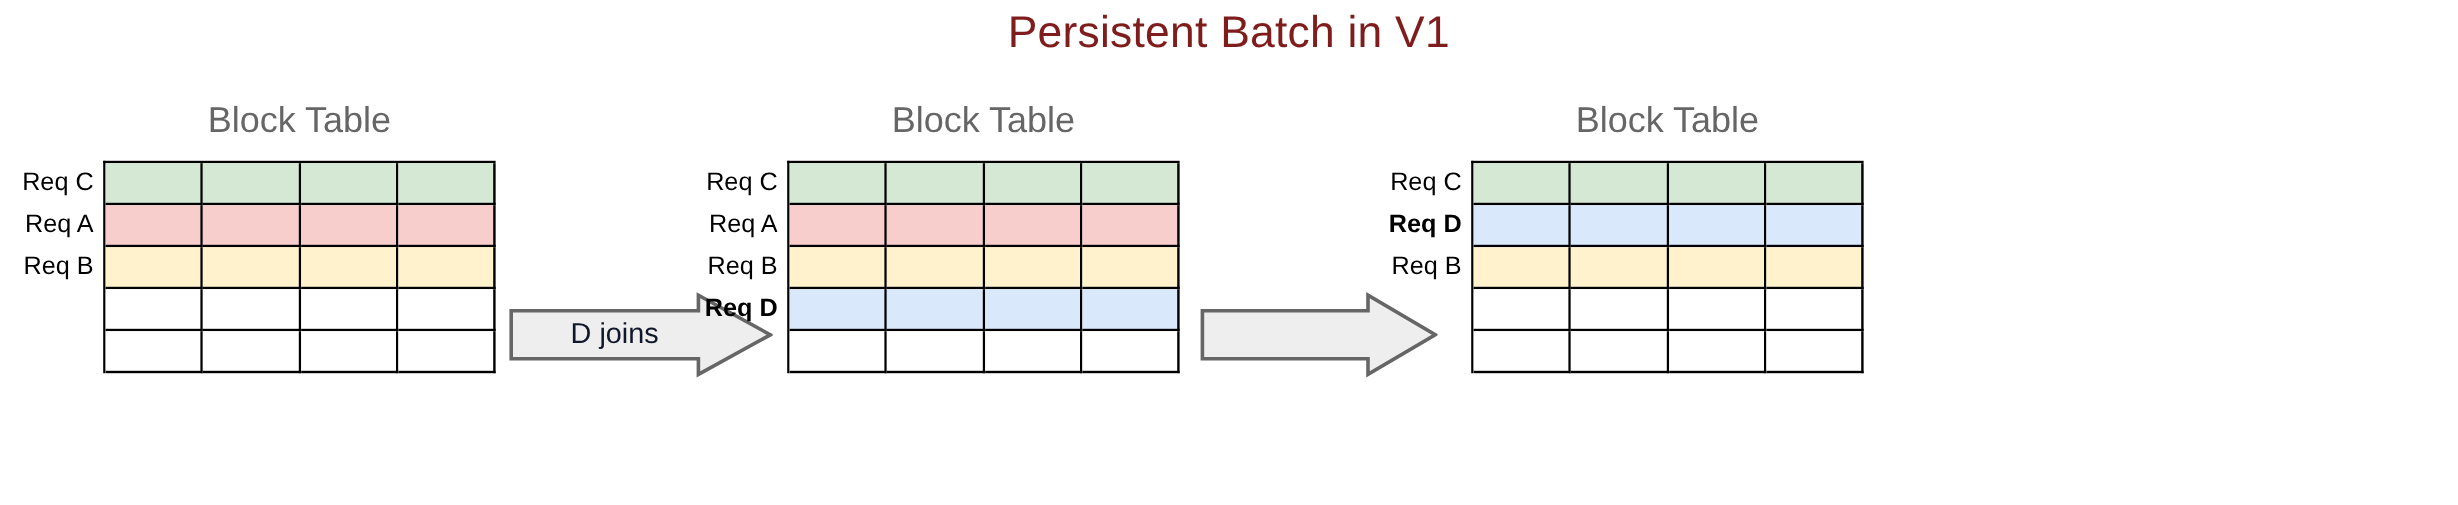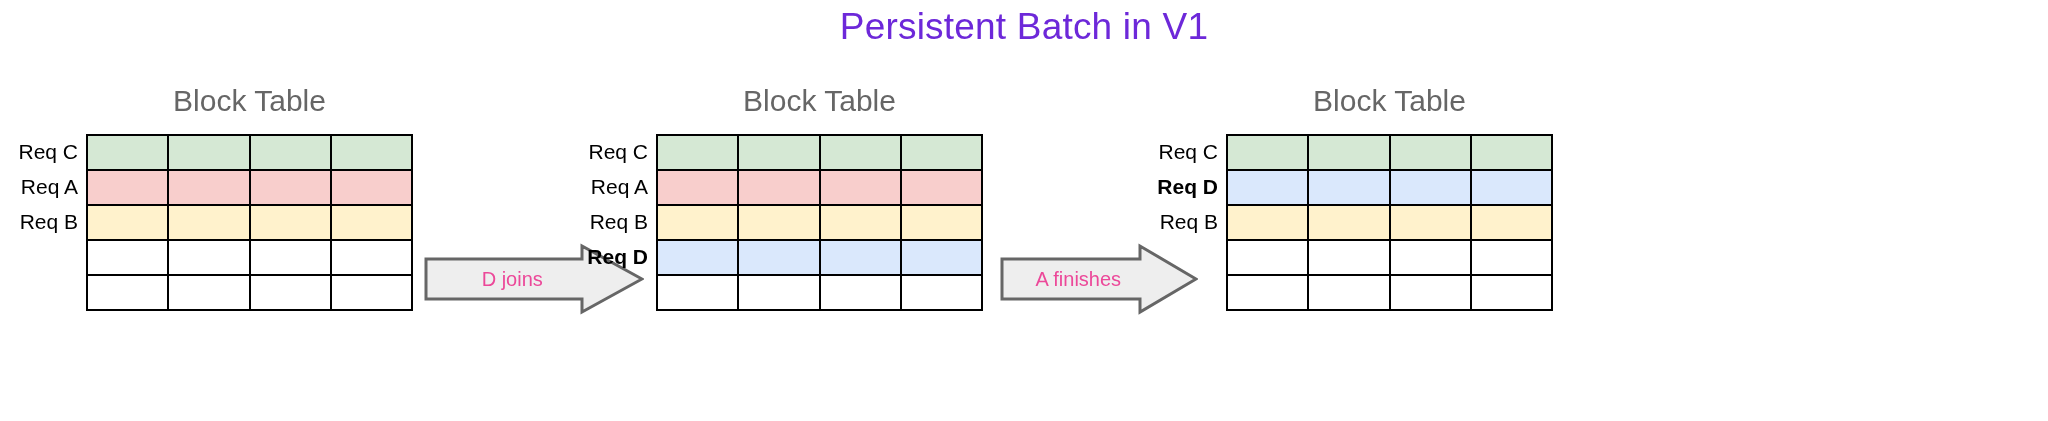--- a/index.html
+++ b/index.html
@@ -17,21 +17,21 @@
   }
 
   #page-title {
     position: absolute;
     top: 4px;
     left: 0;
     width: 2048px;
     text-align: center;
     font-size: 37px;
     line-height: 46px;
-    color: #6d28d9;
+    color: #7f1d1d;
     letter-spacing: 0.2px;
   }
 
   .stage {
     position: absolute;
     top: 0;
     left: 0;
     width: 2048px;
     height: 421px;
   }
@@ -110,22 +110,22 @@
   .arrow svg { display: block; width: 100%; height: 100%; }
   .arrow-label {
     position: absolute;
     top: 0;
     left: 18px;
     right: 26%;
     height: 72px;
     display: flex;
     align-items: center;
     justify-content: center;
-    font-size: 20px;
-    color: #ec4899;
+    font-size: 24px;
+    color: #0f172a;
     white-space: nowrap;
     pointer-events: none;
   }
   .arrow.a1 .arrow-label { right: 28%; }
   .arrow.a2 .arrow-label { right: 30%; }
 </style>
 </head>
 <body>
 
 <div class="stage">
@@ -222,21 +222,20 @@
         <div class="cell" style="background: rgb(255, 255, 255); border-right-color: rgb(0, 0, 0); border-bottom-color: rgb(0, 0, 0);"></div>
         <div class="cell" style="background: rgb(255, 255, 255); border-right-color: rgb(0, 0, 0); border-bottom-color: rgb(0, 0, 0);"></div>
       </div>
     </div>
   </div>
 
   <div class="arrow a2">
     <svg viewBox="0 0 198 72" preserveAspectRatio="none">
       <polygon points="2,16 140,16 140,3 196,36 140,69 140,56 2,56" fill="#eeeeee" stroke="#666666" stroke-width="3" stroke-linejoin="miter"></polygon>
     </svg>
-    <div class="arrow-label">A finishes</div>
   </div>
 
   <div class="table-group g3">
     <div class="table-caption" style="color: rgb(102, 102, 102);">Block Table</div>
     <div class="row-labels">
       <div class="row-label">Req C</div>
       <div class="row-label bold">Req D</div>
       <div class="row-label">Req B</div>
       <div class="row-label empty"></div>
       <div class="row-label empty"></div>

